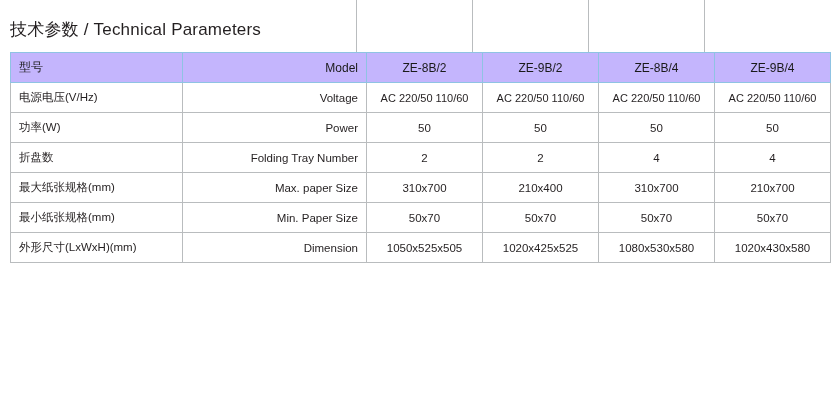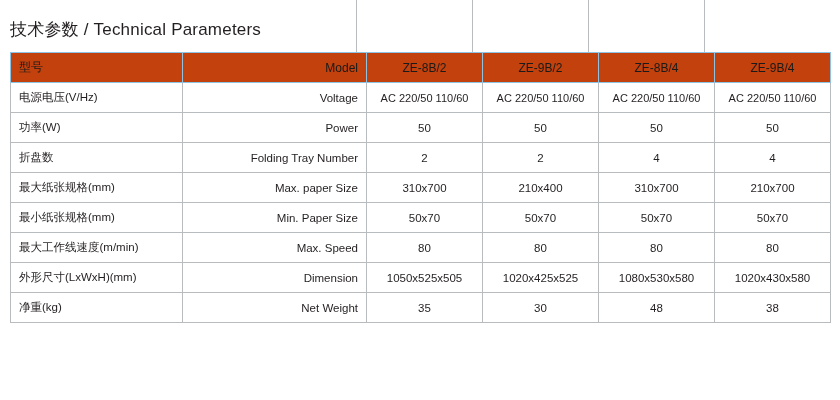--- a/index.html
+++ b/index.html
@@ -45,21 +45,21 @@
   table.spec col.c-v  { width: 116px; }
   table.spec th, table.spec td {
     border: 1px solid #b9bcbe;
     height: 30px;
     padding: 0 8px;
     vertical-align: middle;
     box-sizing: border-box;
     font-weight: normal;
   }
   table.spec thead th {
-    background: #c2410c;
+    background: #c4b5fd;
     color: #1a1a1a;
     font-size: 12px;
     border-color: #8fc3e3;
   }
   .cell-cn { text-align: left; }
   .cell-en { text-align: right; }
   .cell-v  { text-align: center; white-space: nowrap; }
   thead .cell-v { text-align: center; }
   .vline {
     position: absolute;
@@ -135,39 +135,23 @@
       </tr>
       <tr>
         <td class="cell-cn">最小纸张规格(mm)</td>
         <td class="cell-en">Min. Paper Size</td>
         <td class="cell-v">50x70</td>
         <td class="cell-v">50x70</td>
         <td class="cell-v">50x70</td>
         <td class="cell-v">50x70</td>
       </tr>
       <tr>
-        <td class="cell-cn">最大工作线速度(m/min)</td>
-        <td class="cell-en">Max. Speed</td>
-        <td class="cell-v">80</td>
-        <td class="cell-v">80</td>
-        <td class="cell-v">80</td>
-        <td class="cell-v">80</td>
-      </tr>
-      <tr>
         <td class="cell-cn">外形尺寸(LxWxH)(mm)</td>
         <td class="cell-en">Dimension</td>
         <td class="cell-v">1050x525x505</td>
         <td class="cell-v">1020x425x525</td>
         <td class="cell-v">1080x530x580</td>
         <td class="cell-v">1020x430x580</td>
       </tr>
-      <tr>
-        <td class="cell-cn">净重(kg)</td>
-        <td class="cell-en">Net Weight</td>
-        <td class="cell-v">35</td>
-        <td class="cell-v">30</td>
-        <td class="cell-v">48</td>
-        <td class="cell-v">38</td>
-      </tr>
     </tbody>
   </table>
 
 </div>
 
 </body></html>

